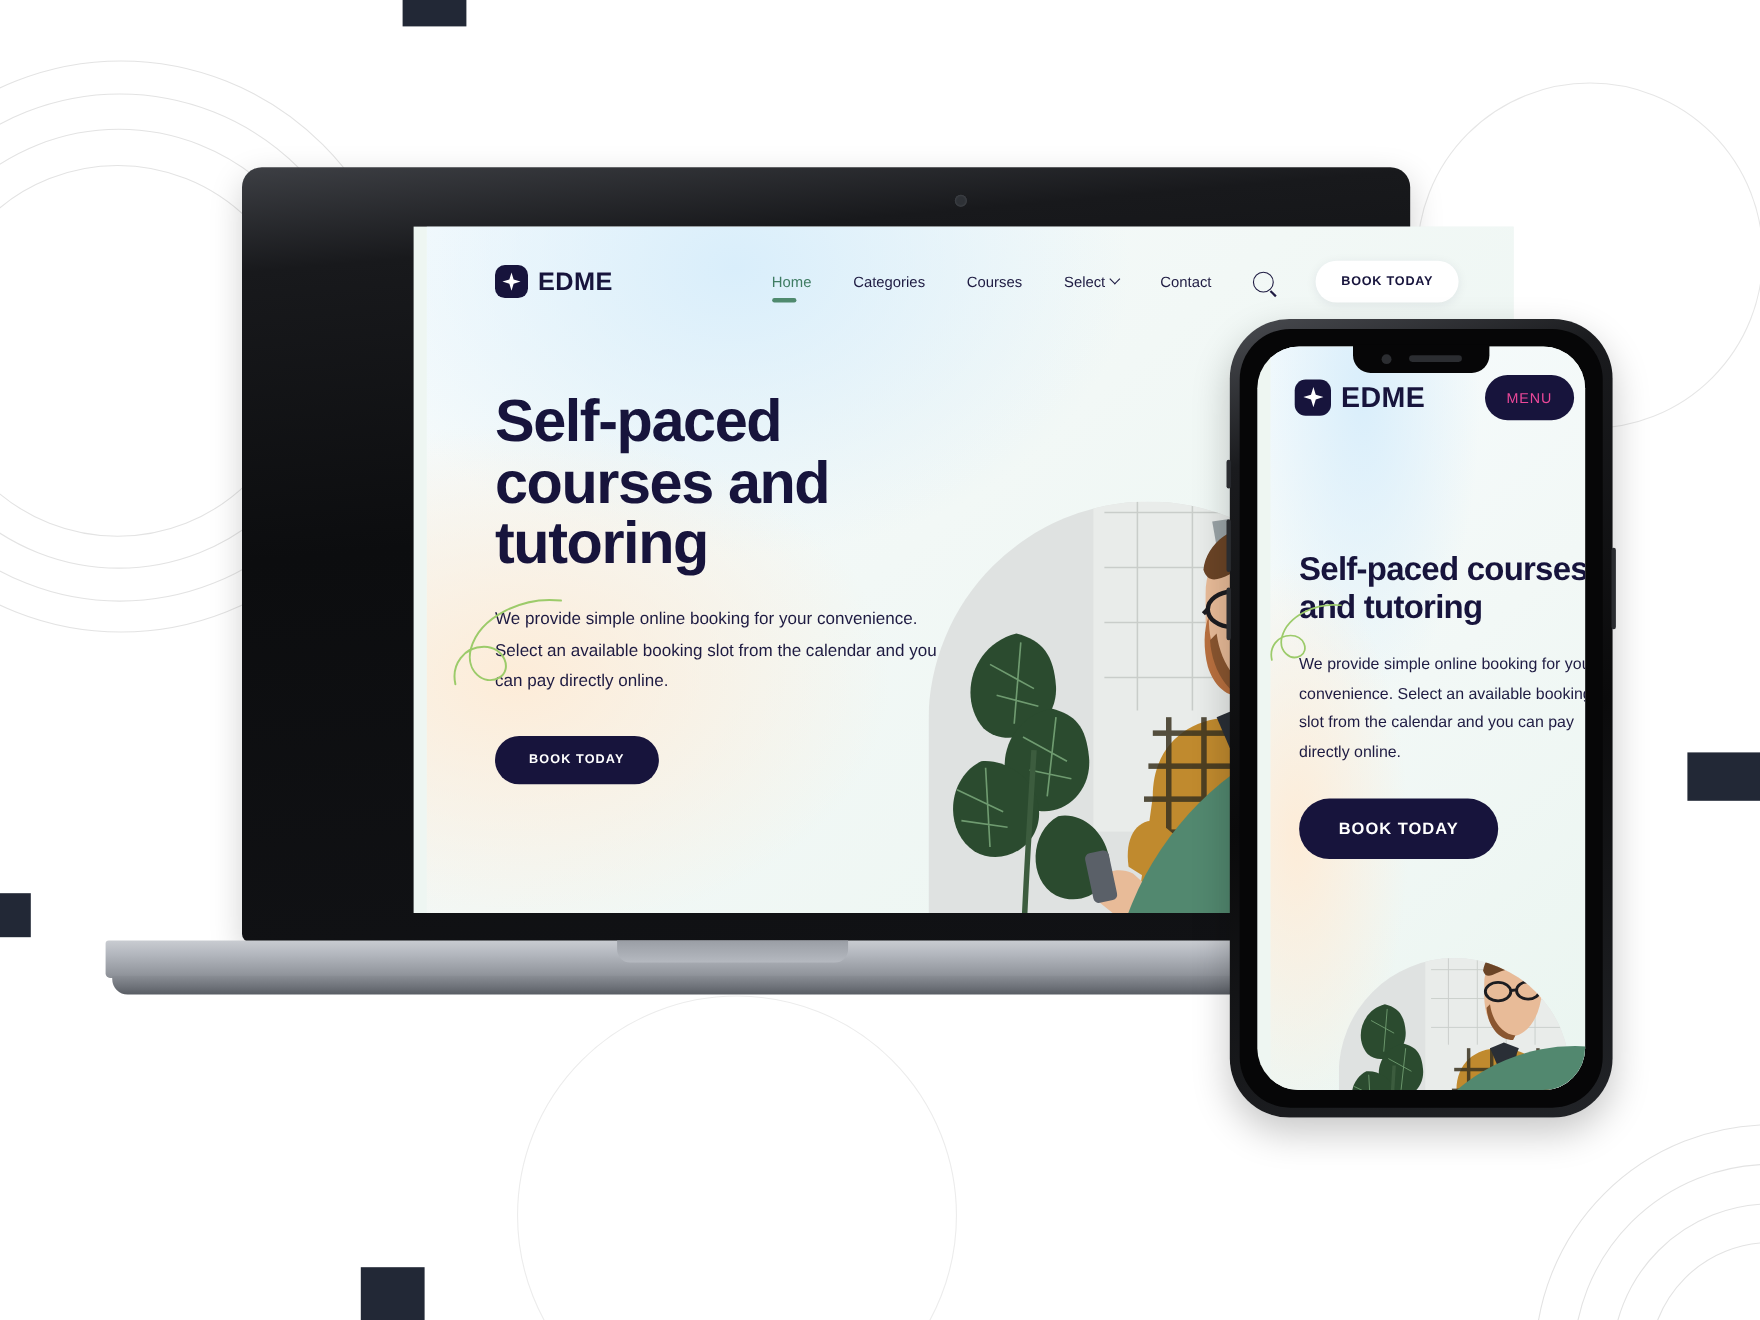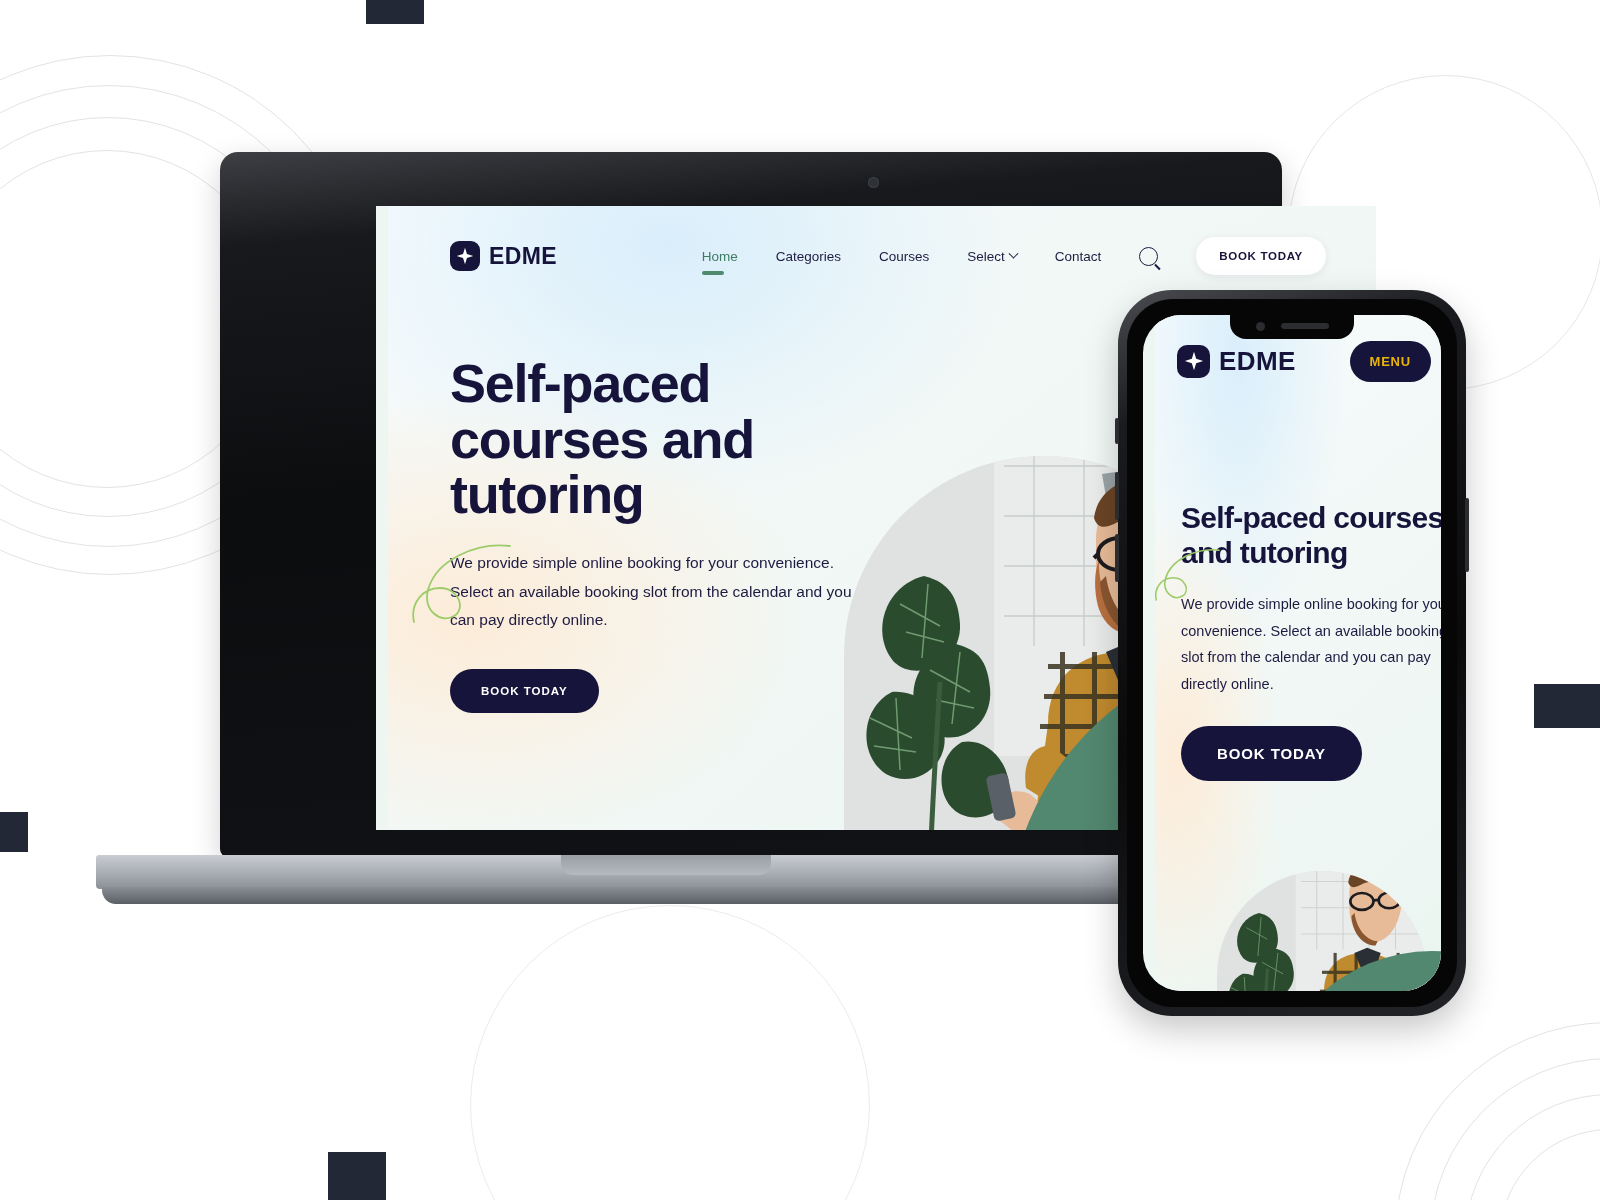--- a/index.html
+++ b/index.html
@@ -198,21 +198,21 @@
   #ph-pwr  { right:-3px; top:208px; width:4px; height:74px; }
 
   .m-nav {
     position:absolute; left:0; top:0; width:100%; height:92px;
     display:flex; align-items:center; padding:0 22px;
   }
   .m-logo-mark { width:33px; height:33px; border-radius:10px; background:#17143c;
     display:flex; align-items:center; justify-content:center; }
   .m-logo-text { font-size:26px; font-weight:bold; color:#17143c; letter-spacing:.4px; }
   .m-menu {
-    margin-left:auto; background:#17143c; color:#eab308; font-size:13px; font-weight:bold;
+    margin-left:auto; background:#17143c; color:#ec4899; font-size:13px; font-weight:normal;
     letter-spacing:.8px; padding:13px 20px; border-radius:22px;
   }
   .m-hero { position:absolute; left:26px; top:185px; width:270px; }
   .m-h1 { font-size:30px; line-height:1.18; font-weight:bold; color:#17143c; letter-spacing:-.7px; }
   .m-p { margin-top:20px; font-size:14.5px; line-height:1.85; color:#1e1b42; }
   .m-btn {
     margin-top:28px; display:inline-block; background:#17143c; color:#fff;
     font-size:15px; font-weight:bold; letter-spacing:.9px;
     padding:19px 36px; border-radius:34px;
   }

